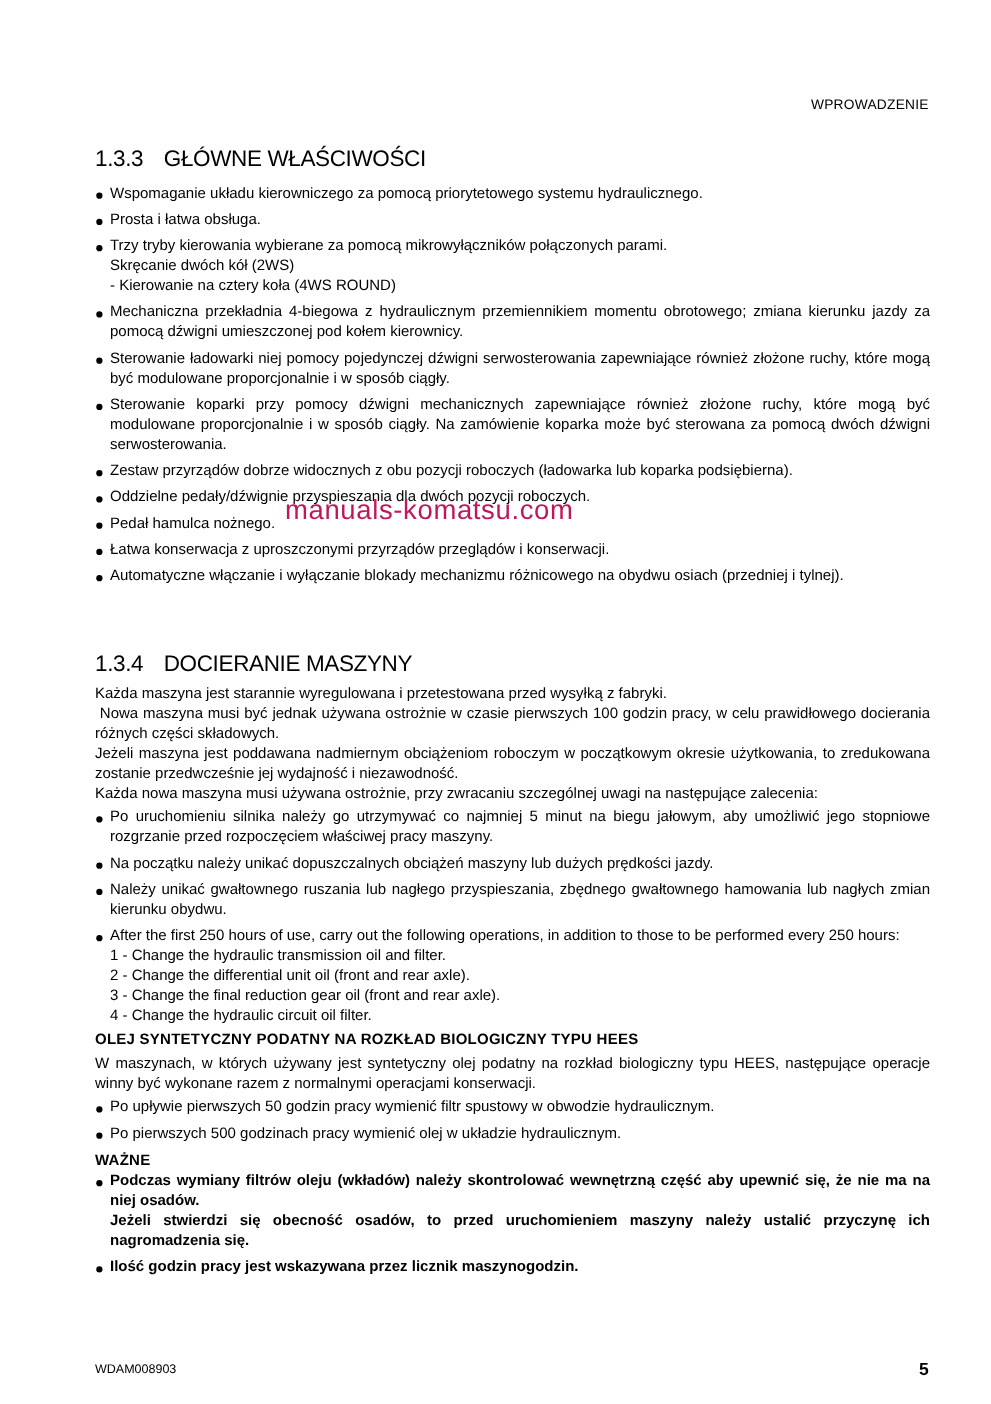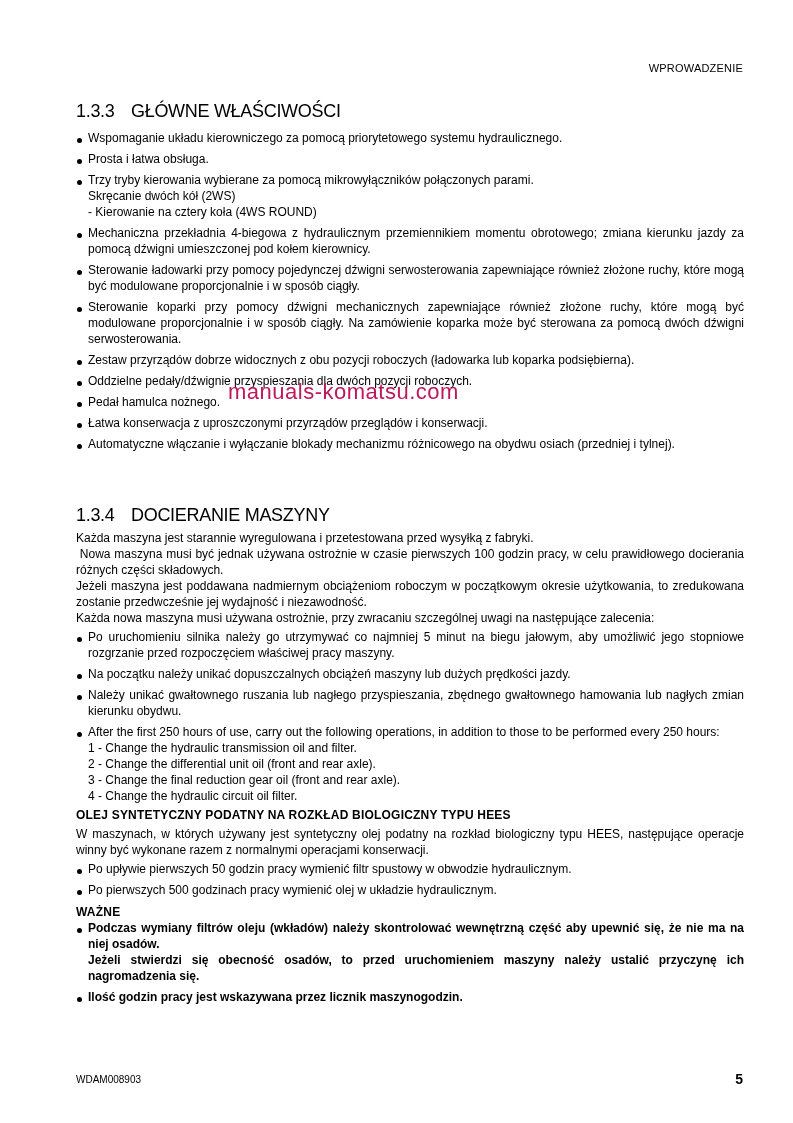--- a/index.html
+++ b/index.html
@@ -1,18 +1,18 @@
 <!DOCTYPE html>
 <html><head>
   <meta charset="utf-8">
   <style>
     html, body { margin: 0; padding: 0; background: #ffffff; }
     body { width: 793px; height: 1123px; position: relative; overflow: hidden;
       font-family: "Liberation Sans", sans-serif; color: #000; }
-    .page { position: absolute; left: 0; top: 0; width: 793px; height: 902px; }
+    .page { position: absolute; left: 0; top: 16px; width: 793px; height: 902px; }
     .running-head { position: absolute; right: 50px; top: 62px; font-size: 11px; letter-spacing: 0.2px; }
     h2.sec { position: absolute; left: 76px; margin: 0; font-size: 18px; font-weight: normal; letter-spacing: -0.3px; }
     h2.sec .num { display: inline-block; width: 55px; }
     .blk { position: absolute; left: 76px; width: 668px; font-size: 12px; line-height: 16px; }
     .bul { position: relative; padding-left: 12px; text-align: justify; }
     .bul::before { content: ""; position: absolute; left: 1px; top: 8px; width: 5px; height: 5px; border-radius: 50%; background: #000; }
     .para { text-align: justify; }
     .bold { font-weight: bold; }
     .subhead { font-weight: bold; font-size: 12px; letter-spacing: 0.2px; }
     .watermark { position: absolute; left: 228px; top: 379px; font-size: 22px; color: #be185d; letter-spacing: 0.5px; font-family: "Liberation Sans", sans-serif; }
@@ -32,21 +32,21 @@
 
   <div class="blk" style="top:130px;">
     <div class="bul" style="margin-bottom:5px;">Wspomaganie układu kierowniczego za pomocą priorytetowego systemu hydraulicznego.</div>
     <div class="bul" style="margin-bottom:5px;">Prosta i łatwa obsługa.</div>
     <div class="bul" style="margin-bottom:5px;">
       <div>Trzy tryby kierowania wybierane za pomocą mikrowyłączników połączonych parami.</div>
       <div>Skręcanie dwóch kół (2WS)</div>
       <div>- Kierowanie na cztery koła (4WS ROUND)</div>
     </div>
     <div class="bul" style="margin-bottom:5px;">Mechaniczna przekładnia 4-biegowa z hydraulicznym przemiennikiem momentu obrotowego; zmiana kierunku jazdy za pomocą dźwigni umieszczonej pod kołem kierownicy.</div>
-    <div class="bul" style="margin-bottom:5px;">Sterowanie ładowarki przy pomocy pojedynczej dźwigni serwosterowania zapewniające również złożone ruchy, które mogą być modulowane proporcjonalnie i w sposób ciągły.</div>
+    <div class="bul" style="margin-bottom:5px;">Sterowanie ładowarki niej pomocy pojedynczej dźwigni serwosterowania zapewniające również złożone ruchy, które mogą być modulowane proporcjonalnie i w sposób ciągły.</div>
     <div class="bul" style="margin-bottom:5px;">Sterowanie koparki przy pomocy dźwigni mechanicznych zapewniające również złożone ruchy, które mogą być modulowane proporcjonalnie i w sposób ciągły. Na zamówienie koparka może być sterowana za pomocą dwóch dźwigni serwosterowania.</div>
     <div class="bul" style="margin-bottom:5px;">Zestaw przyrządów dobrze widocznych z obu pozycji roboczych (ładowarka lub koparka podsiębierna).</div>
     <div class="bul" style="margin-bottom:5px;">Oddzielne pedały/dźwignie przyspieszania dla dwóch pozycji roboczych.</div>
     <div class="bul" style="margin-bottom:5px;">Pedał hamulca nożnego.</div>
     <div class="bul" style="margin-bottom:5px;">Łatwa konserwacja z uproszczonymi przyrządów przeglądów i konserwacji.</div>
     <div class="bul">Automatyczne włączanie i wyłączanie blokady mechanizmu różnicowego na obydwu osiach (przedniej i tylnej).</div>
   </div>
 
   <div class="watermark">manuals-komatsu.com</div>
 

